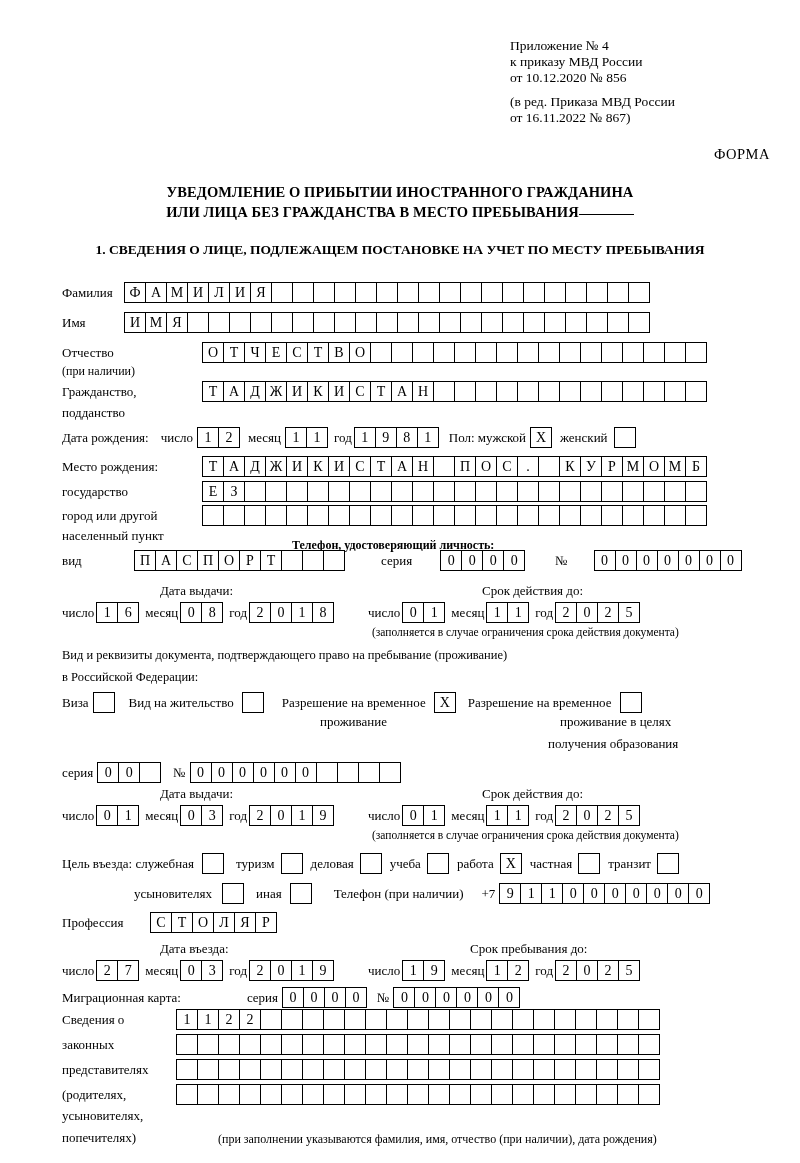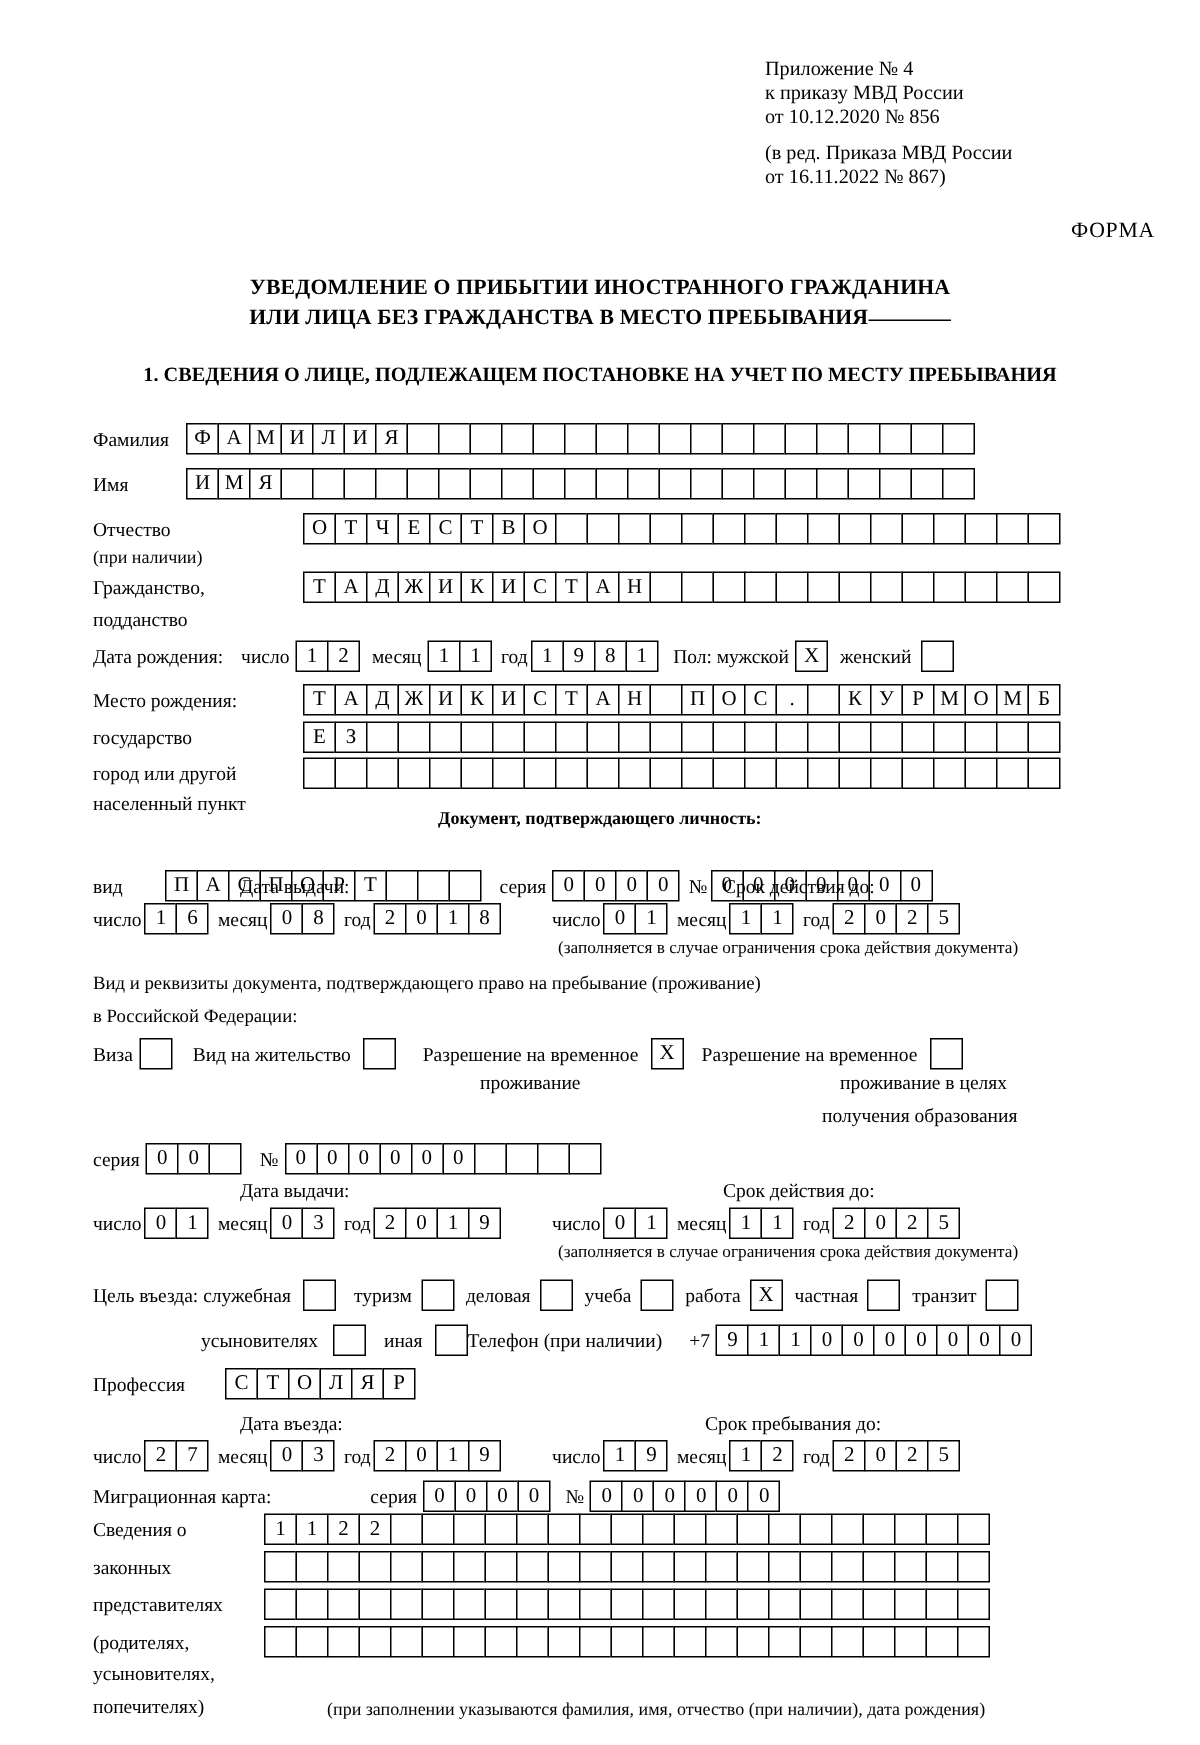--- a/index.html
+++ b/index.html
@@ -382,24 +382,24 @@
         <span class="bx"></span>
         <span class="bx"></span>
         <span class="bx"></span>
       </span>
   </div>
   <div class="row" style="top:528px; left:62px;">
     <span class="lbl">населенный пункт</span>
   </div>
 
   <div class="row" style="top:538px; left:292px;">
-    <span class="lbl bold" style="font-size:12px;">Документ, подтверждающего личность:</span>
-  </div>
-
-  <div class="row" style="top:580px; left:62px;">
+    <span class="lbl bold" style="font-size:12px;">Телефон, удостоверяющий личность:</span>
+  </div>
+
+  <div class="row" style="top:550px; left:62px;gap:24px;">
     <span class="lbl" style="width:48px;">вид</span>
     <span class="boxes">
         <span class="bx">П</span>
         <span class="bx">А</span>
         <span class="bx">С</span>
         <span class="bx">П</span>
         <span class="bx">О</span>
         <span class="bx">Р</span>
         <span class="bx">Т</span>
         <span class="bx"></span>
@@ -581,21 +581,21 @@
     <span class="single" style="margin-left:6px;"></span>
     <span class="lbl" style="margin-left:8px;">транзит</span>
     <span class="single" style="margin-left:6px;"></span>
   </div>
 
   <div class="row" style="top:883px; left:134px;">
     <span class="lbl">усыновителях</span>
     <span class="single" style="margin-left:10px;"></span>
     <span class="lbl" style="margin-left:12px;">иная</span>
     <span class="single" style="margin-left:8px;"></span>
-    <span class="lbl" style="text-align:center;">Телефон (при наличии)</span>
+    <span class="lbl" style="margin-left:22px;text-align:center;">Телефон (при наличии)</span>
     <span class="lbl" style="margin-left:18px;">+7</span>
     <span class="boxes grp" style="margin-left:4px;">
         <span class="bx">9</span>
         <span class="bx">1</span>
         <span class="bx">1</span>
         <span class="bx">0</span>
         <span class="bx">0</span>
         <span class="bx">0</span>
         <span class="bx">0</span>
         <span class="bx">0</span>

